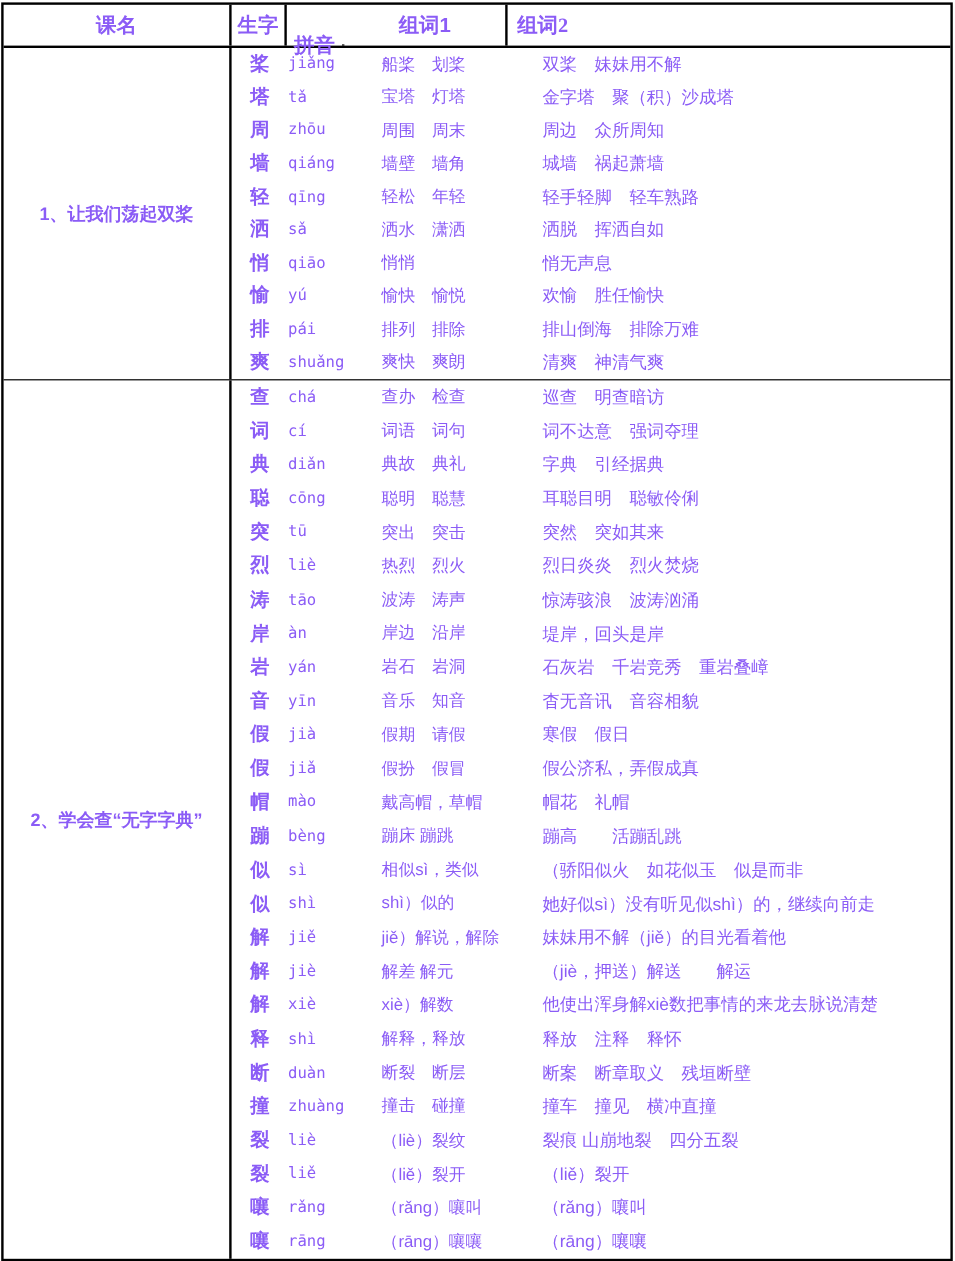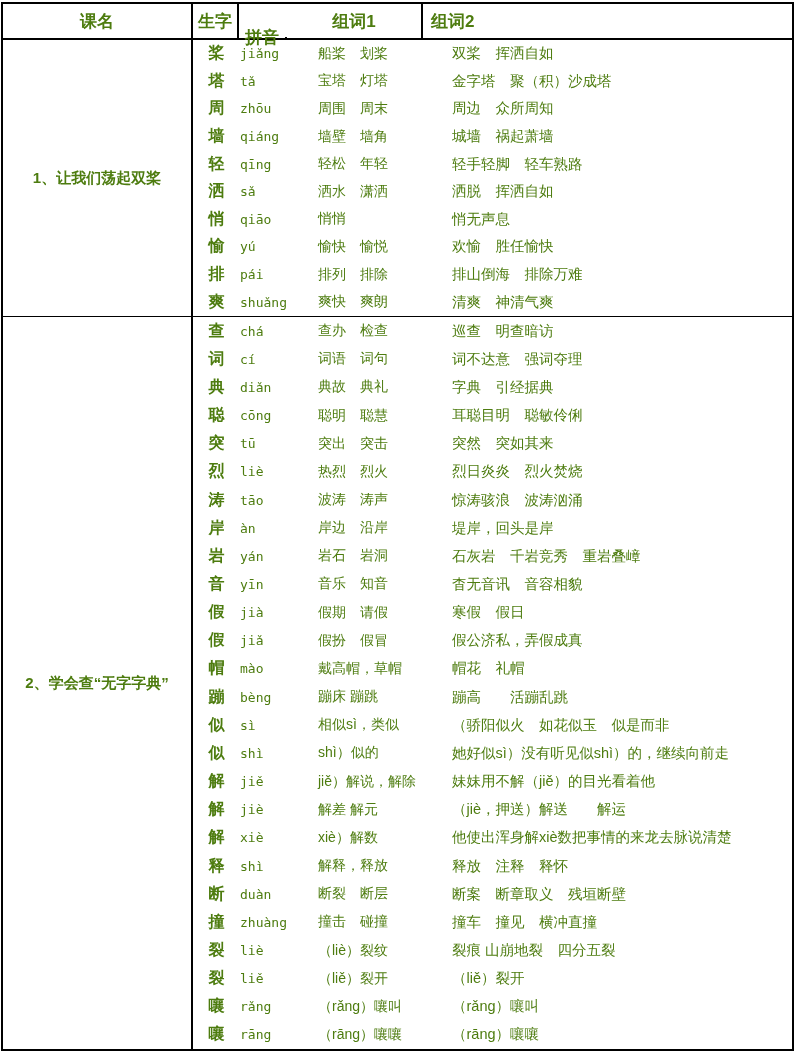--- a/index.html
+++ b/index.html
@@ -1,35 +1,35 @@
 <!DOCTYPE html>
 <html><head>
 <meta charset="utf-8">
 <style>
   * { margin:0; padding:0; box-sizing:border-box; }
   html,body { background:#e8e8e8; }
   .page {
     position:relative; width:796px; height:1051px; background:#ffffff;
-    font-family:"Liberation Sans","DejaVu Sans",sans-serif; color:#4d7c0f;
+    font-family:"Liberation Sans","DejaVu Sans",sans-serif; color:#8b5cf6;
     overflow:hidden; margin:0 auto;
   }
   .table {
     position:absolute; left:1px; top:2px; right:2px; bottom:0;
     border:2px solid #000; display:flex; flex-direction:column; background:#fff;
   }
   .header-row {
     display:flex; height:36px; border-bottom:2px solid #000;
     font-weight:bold; font-size:17px; align-items:stretch;
   }
   .h-cell { display:flex; align-items:center; justify-content:center; }
   .hc-lesson { width:190px; border-right:2px solid #000; }
   .hc-char   { width:46px;  border-right:2px solid #000; }
   .hc-pinyin { width:48px;  border-right:2px solid #000;margin-top:33px; }
   .hc-zuci1  { width:136px; border-right:2px solid #000; }
-  .hc-zuci2  { flex:1; justify-content:flex-start; padding-left:8px; }
+  .hc-zuci2  { flex:1; justify-content:flex-start; padding-left:8px;font-family:Liberation Serif, serif; }
 
   .section { display:flex; align-items:stretch; }
   .section-1 { height:277px; border-bottom:1px solid #000; }
   .section-2 { flex:1; }
   .lesson-cell {
     width:190px; border-right:2px solid #000;
     display:flex; align-items:center; justify-content:center;
     font-weight:bold; font-size:15px; text-align:center; padding:12px 4px;
   }
   .rows { flex:1; display:flex; flex-direction:column; }
@@ -58,21 +58,21 @@
       <div class="h-cell hc-zuci2">组词2</div>
     </div>
 
     <div class="section section-1">
       <div class="lesson-cell">1、让我们荡起双桨</div>
       <div class="rows">
           <div class="row">
             <div class="cell-char">桨</div>
             <div class="cell-pinyin">jiǎng</div>
             <div class="cell-zuci1">船桨　划桨</div>
-            <div class="cell-zuci2">双桨　挥洒自如</div>
+            <div class="cell-zuci2">双桨　妹妹用不解</div>
           </div>
           <div class="row">
             <div class="cell-char">塔</div>
             <div class="cell-pinyin">tǎ</div>
             <div class="cell-zuci1">宝塔　灯塔</div>
             <div class="cell-zuci2">金字塔　聚（积）沙成塔</div>
           </div>
           <div class="row">
             <div class="cell-char">周</div>
             <div class="cell-pinyin">zhōu</div>

